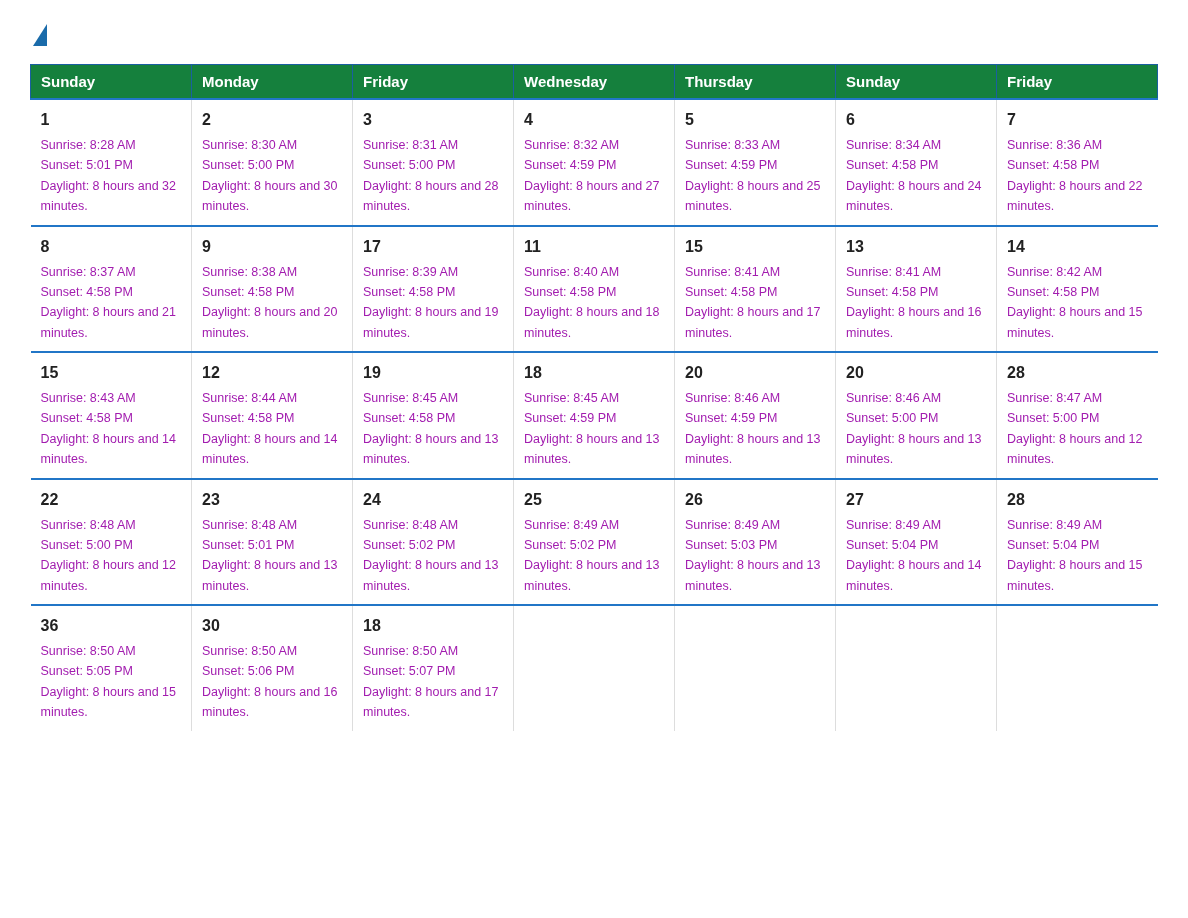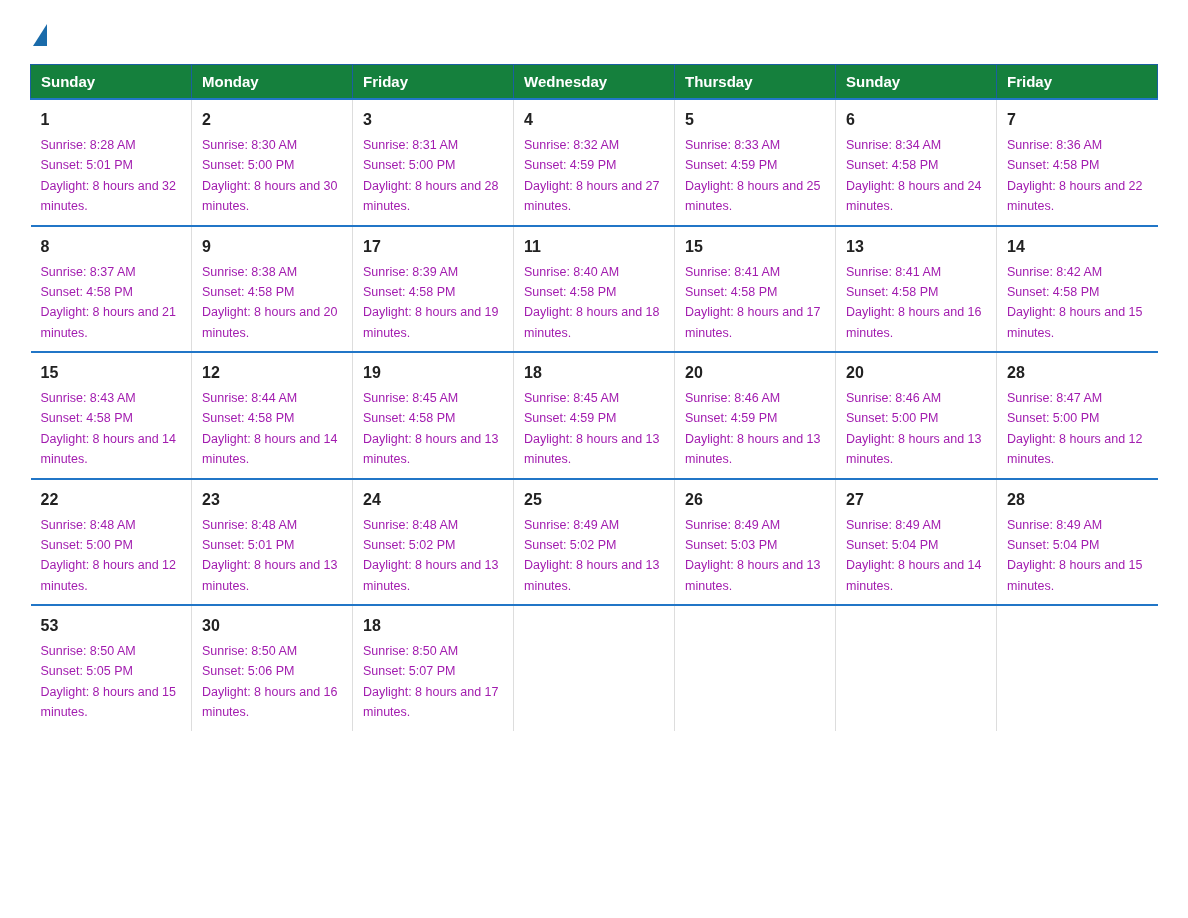--- a/index.html
+++ b/index.html
@@ -252,21 +252,21 @@
           <span class="day-num">27</span>
           <span class="day-info">Sunrise: 8:49 AM<br>Sunset: 5:04 PM<br>Daylight: 8 hours and 14 minutes.</span>
         </td>
         <td>
           <span class="day-num">28</span>
           <span class="day-info">Sunrise: 8:49 AM<br>Sunset: 5:04 PM<br>Daylight: 8 hours and 15 minutes.</span>
         </td>
       </tr>
       <tr>
         <td>
-          <span class="day-num">53</span>
+          <span class="day-num">36</span>
           <span class="day-info">Sunrise: 8:50 AM<br>Sunset: 5:05 PM<br>Daylight: 8 hours and 15 minutes.</span>
         </td>
         <td>
           <span class="day-num">30</span>
           <span class="day-info">Sunrise: 8:50 AM<br>Sunset: 5:06 PM<br>Daylight: 8 hours and 16 minutes.</span>
         </td>
         <td>
           <span class="day-num">18</span>
           <span class="day-info">Sunrise: 8:50 AM<br>Sunset: 5:07 PM<br>Daylight: 8 hours and 17 minutes.</span>
         </td>

